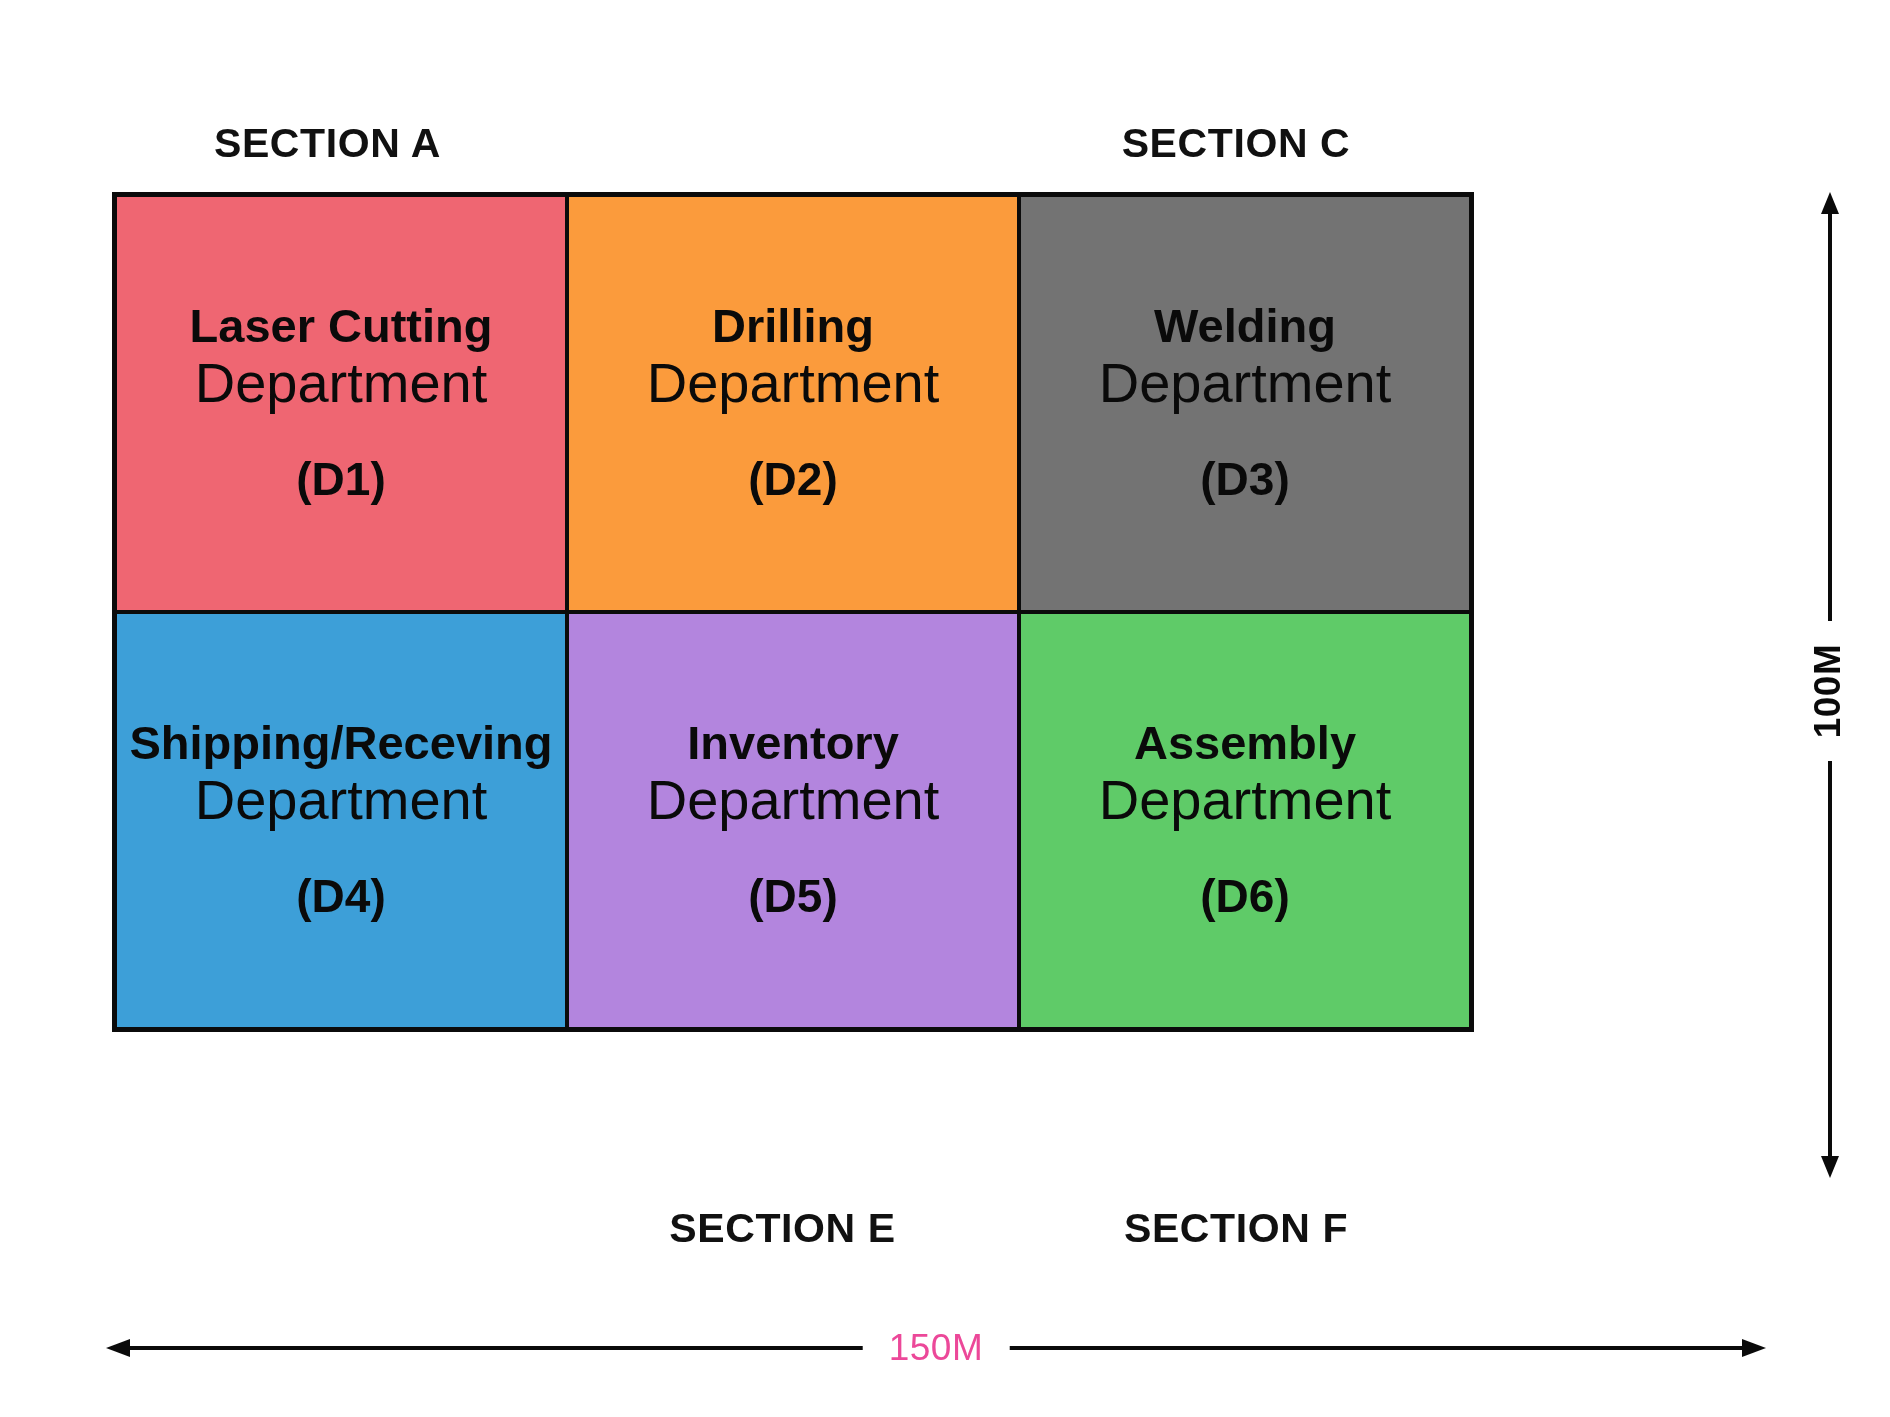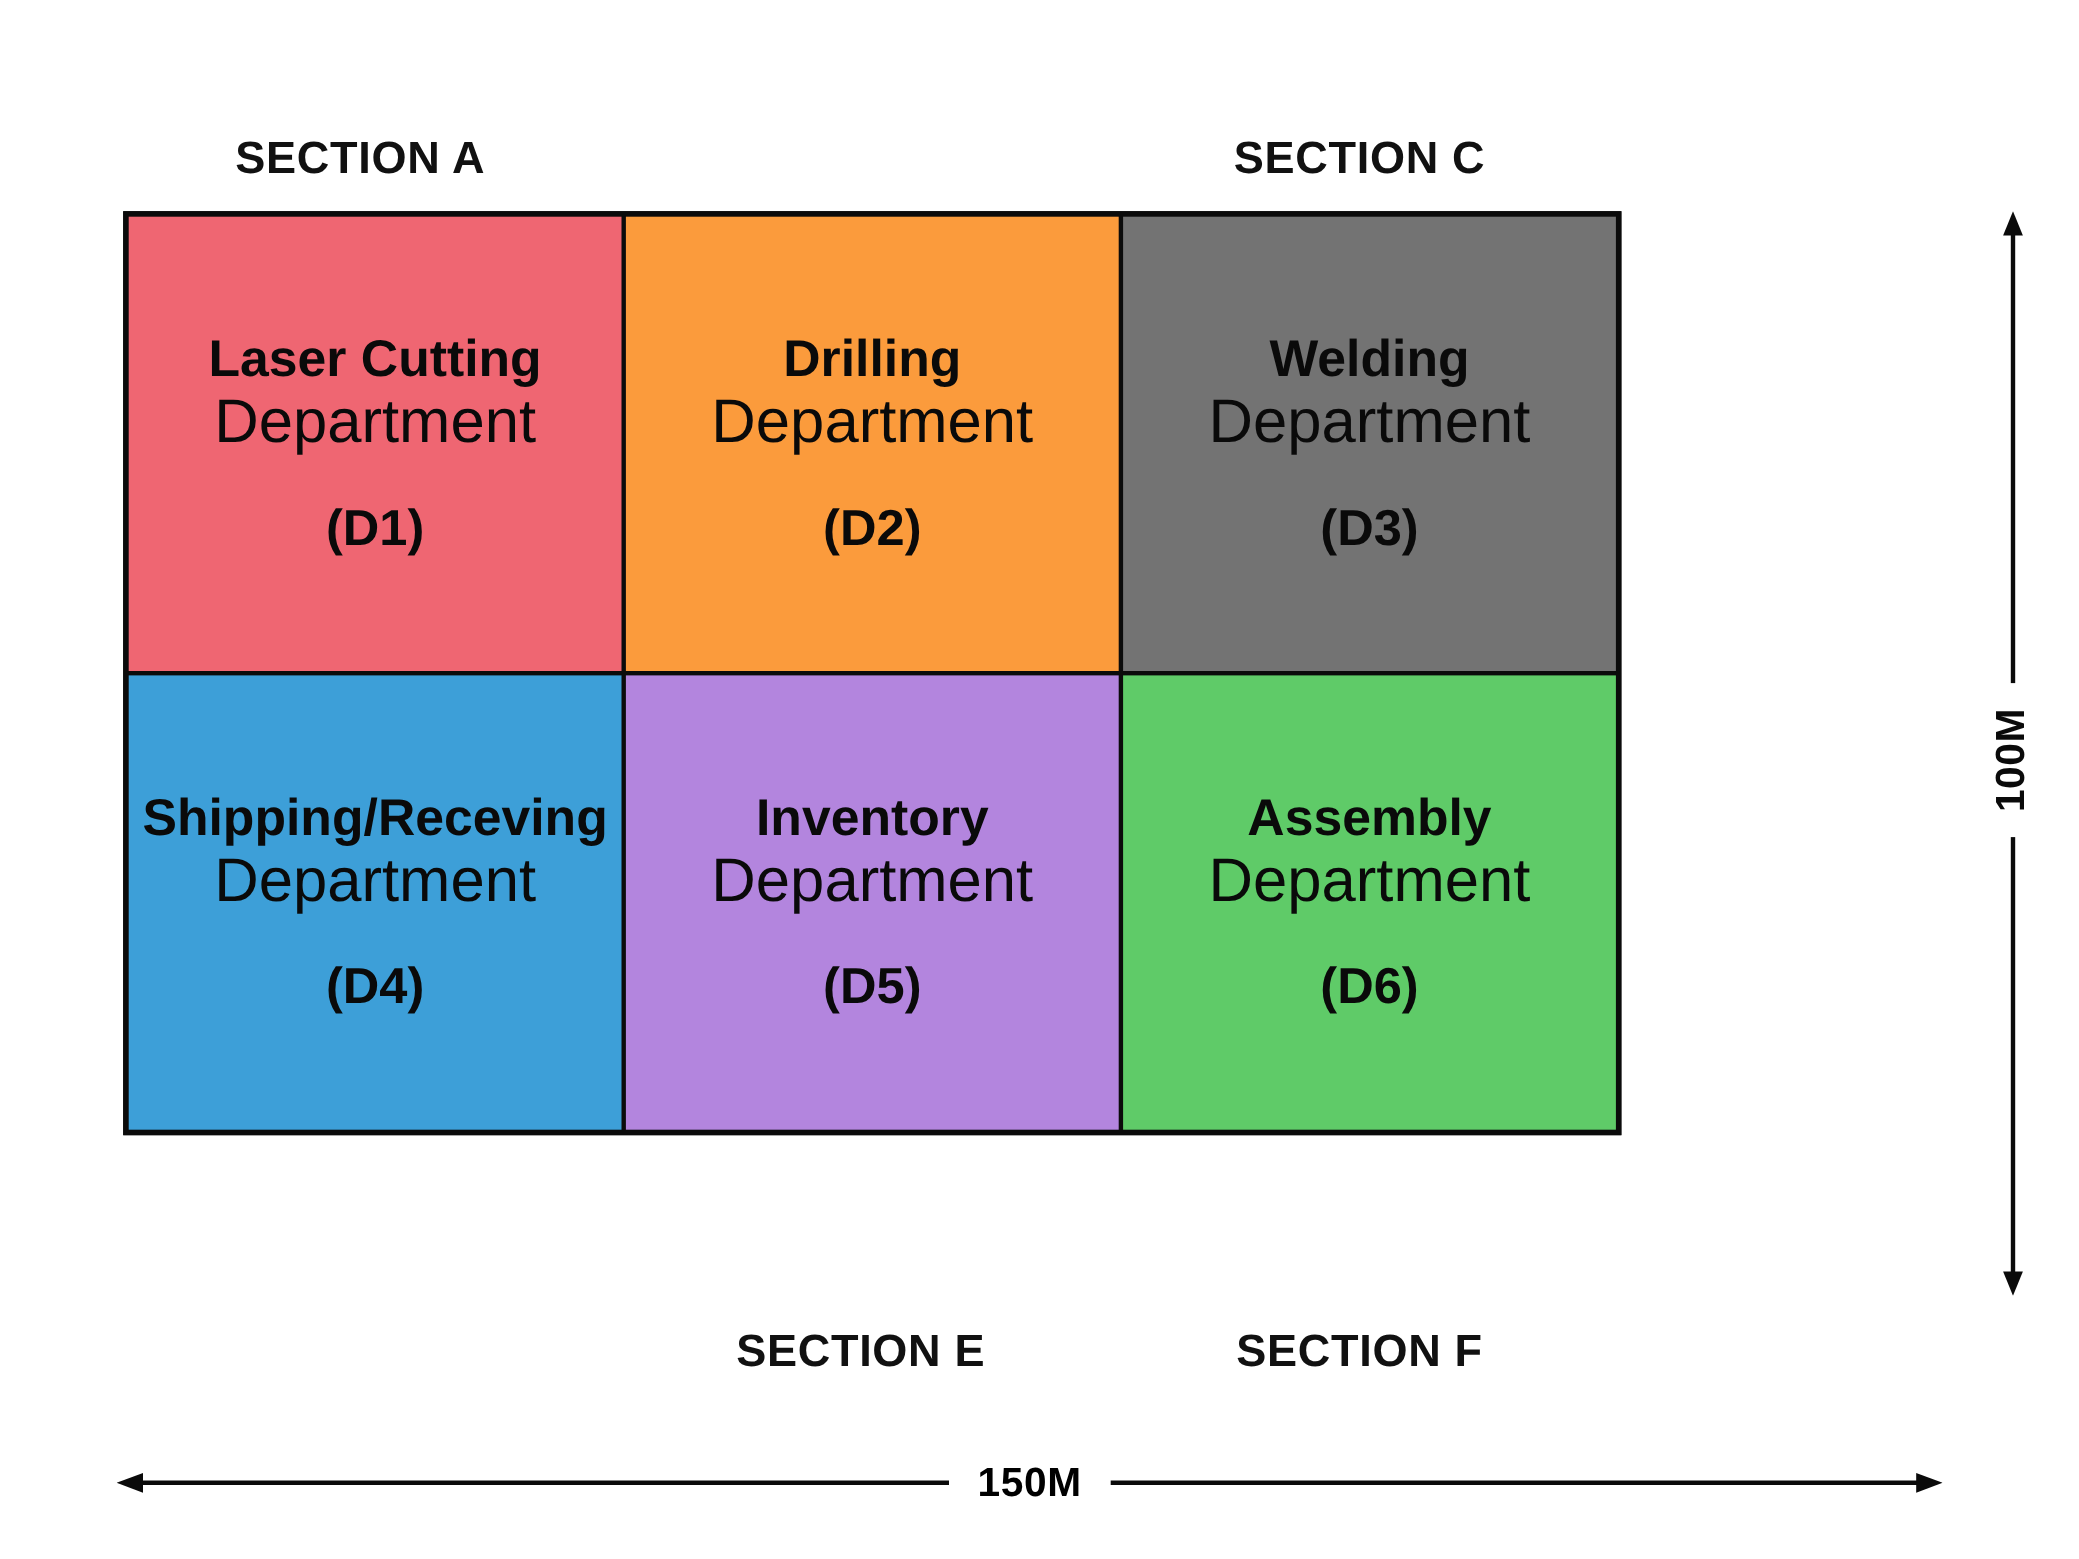--- a/index.html
+++ b/index.html
@@ -131,25 +131,25 @@
     position: absolute;
     left: 0;
     top: 0;
   }
   #dim-horizontal .dim-text {
     position: absolute;
     left: 50%;
     top: 50%;
     transform: translate(-50%, -50%);
     font-size: 37px;
-    font-weight: 700;
+    font-weight: 400;
     letter-spacing: 0.5px;
     background: #ffffff;
     padding: 0 26px;
-    color: #000000;
+    color: #ec4899;
   }
 </style>
 </head>
 <body>
 
 <div id="stage">
 
   <div class="section-label section-row-top col-a">SECTION A</div>
   <div class="section-label section-row-top col-c">SECTION C</div>
 

